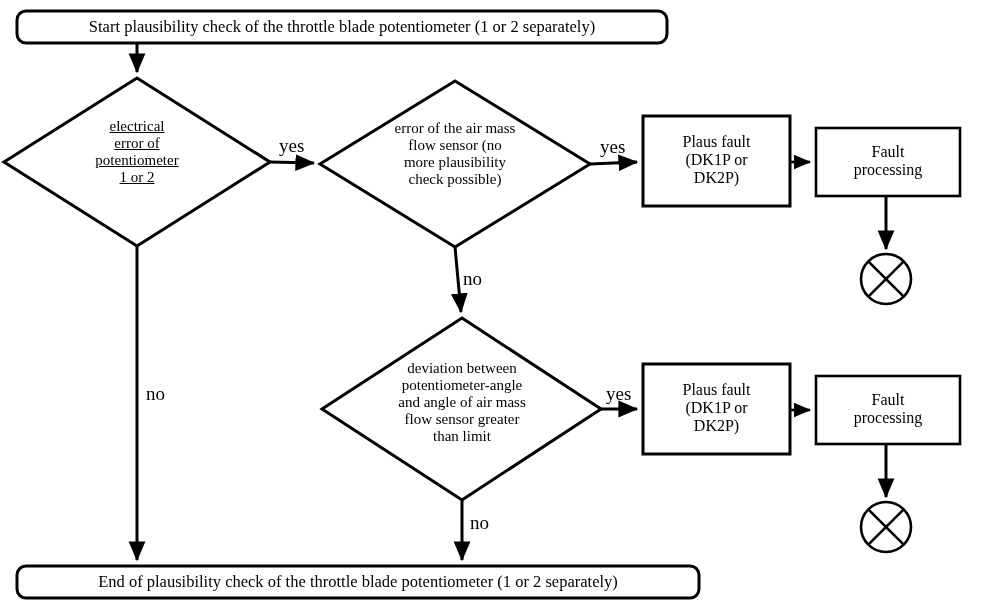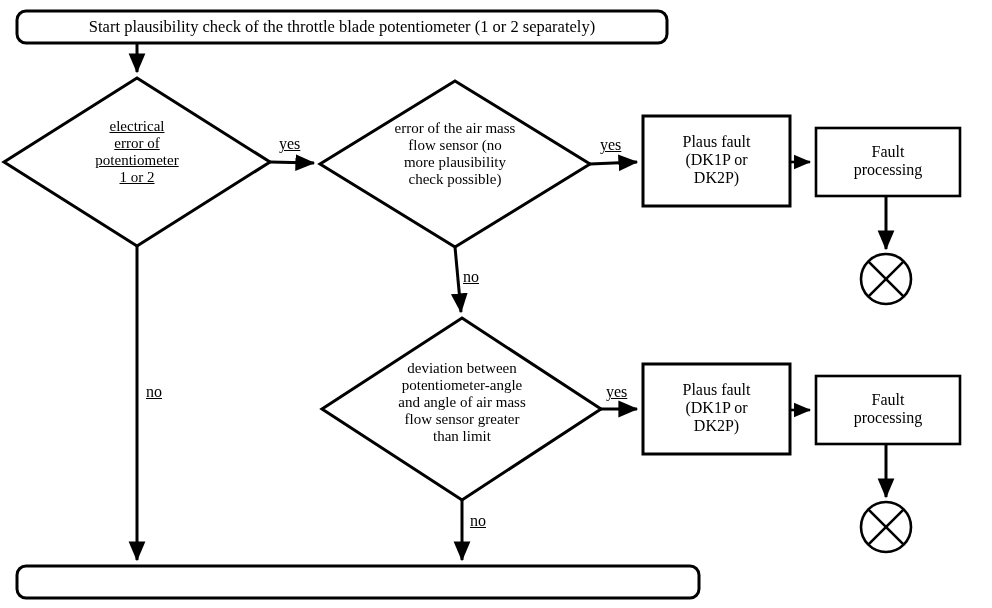--- a/index.html
+++ b/index.html
@@ -60,24 +60,23 @@
     font-size: 16.5px;
     white-space: nowrap;
   }
   .diamond-label {
     font-size: 15px;
   }
   .box-label {
     font-size: 16px;
   }
   .edge-label {
-    font-size: 16px;
+    font-size: 19px;
     white-space: nowrap;
     text-align: right;
-    text-decoration: underline;
   }
 </style>
 </head>
 <body>
 
 <div id="canvas">
 
   <svg id="flow-svg" viewBox="0 0 992 608">
     <defs>
       <marker id="arrowhead" markerWidth="7" markerHeight="7" refX="6.2" refY="3.1" orient="auto" markerUnits="strokeWidth">
@@ -159,20 +158,21 @@
   <div class="lbl box-label" style="left:816px; top:143px; width:144px;">Fault
 processing</div>
 
   <div class="lbl box-label" style="left:643px; top:381px; width:147px;">Plaus fault
 (DK1P or
 DK2P)</div>
 
   <div class="lbl box-label" style="left:816px; top:391px; width:144px;">Fault
 processing</div>
 
+  <div class="lbl term-label" style="left:17px; top:573px; width:682px;">End of plausibility check of the throttle blade potentiometer (1 or 2 separately)</div>
 
   <div class="lbl edge-label" style="left:279px; top:135px;">yes</div>
 
   <div class="lbl edge-label" style="left:146px; top:383px;">no</div>
 
   <div class="lbl edge-label" style="left:600px; top:136px;">yes</div>
 
   <div class="lbl edge-label" style="left:463px; top:268px;">no</div>
 
   <div class="lbl edge-label" style="left:606px; top:383px;">yes</div>

